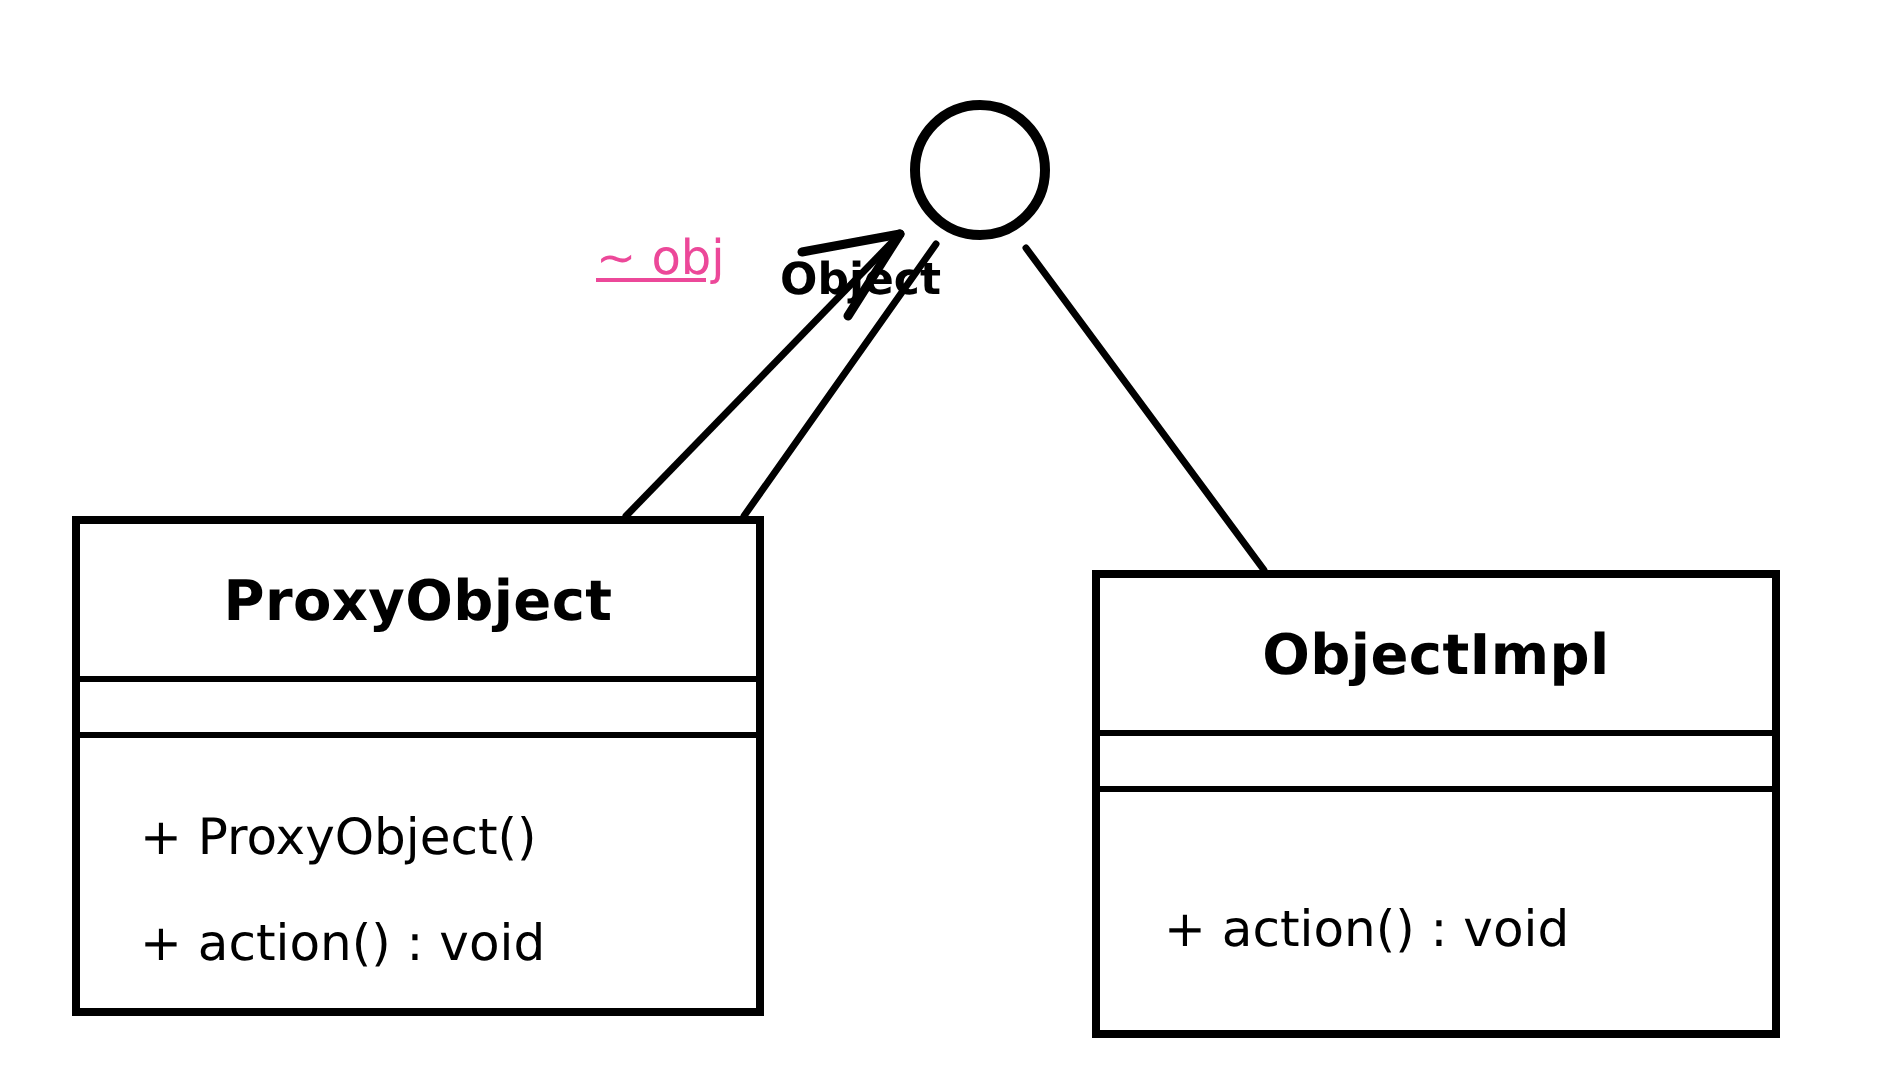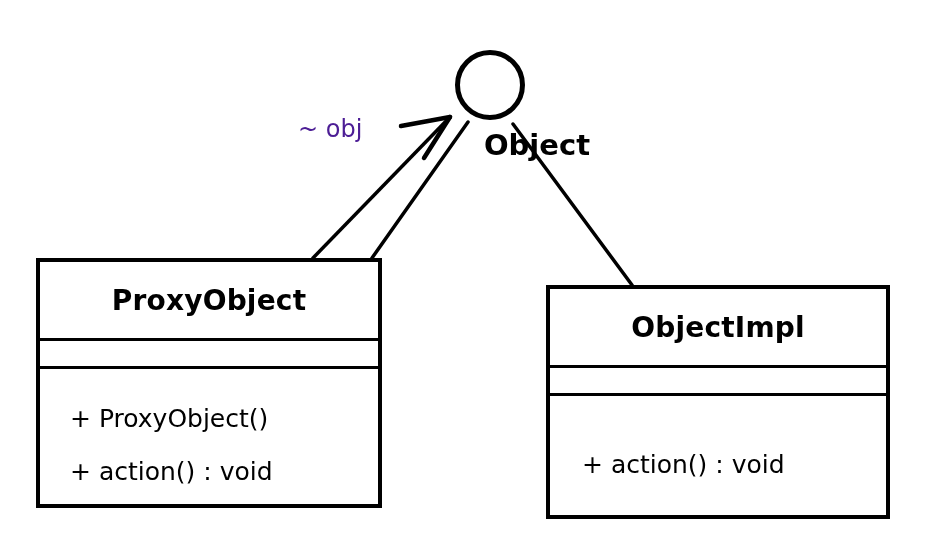--- a/index.html
+++ b/index.html
@@ -100,35 +100,36 @@
     box-sizing: border-box;
     border: 5px solid #000000;
     border-radius: 50%;
     background: #ffffff;
   }
   #interface-label {
     position: absolute;
     left: 390px;
     top: 128px;
     width: 200px;
-    text-align: right;
-    font-size: 29px;
+    text-align: left;
+    font-size: 22px;
     font-weight: bold;
     color: #000000;
     white-space: nowrap;
   }
 
   
   #association-role-label {
     position: absolute;
     left: 298px;
     top: 115px;
     font-size: 24px;
-    color: #4c1d95;
+    color: #ec4899;
     white-space: nowrap;
+    text-decoration: underline;
   }
 </style>
 </head>
 <body>
 
 <svg id="diagram-canvas" viewBox="0 0 944 542" xmlns="http://www.w3.org/2000/svg">
 
   <line x1="372" y1="258" x2="468" y2="122" stroke="#000000" stroke-width="3.5" stroke-linecap="round"></line>
 
   <line x1="513" y1="124" x2="632" y2="285" stroke="#000000" stroke-width="3.5" stroke-linecap="round"></line>

